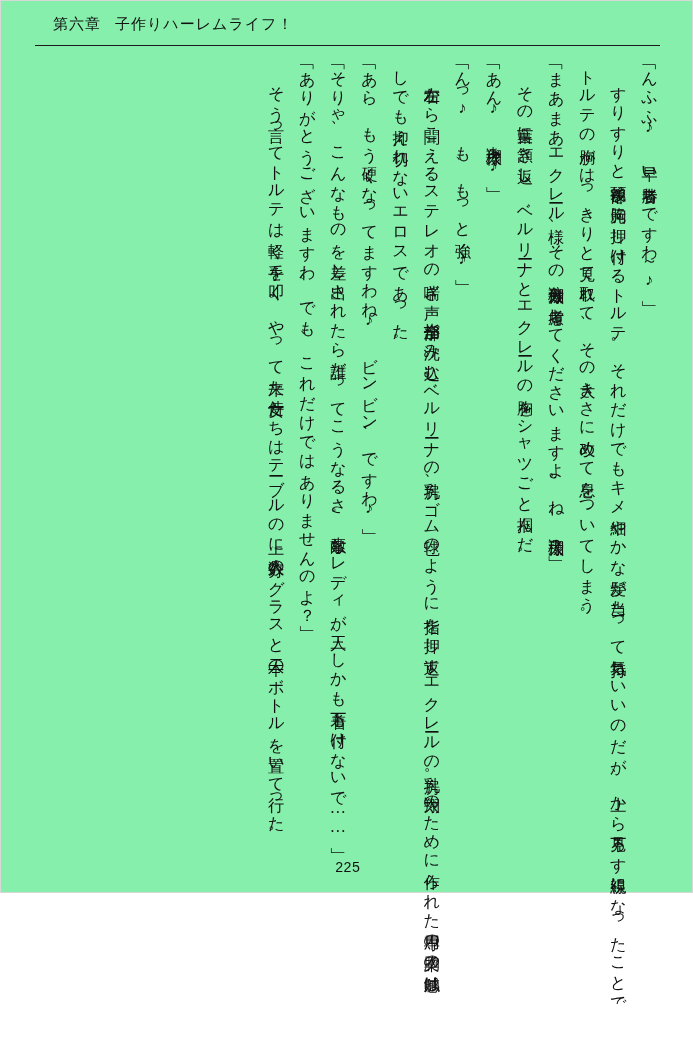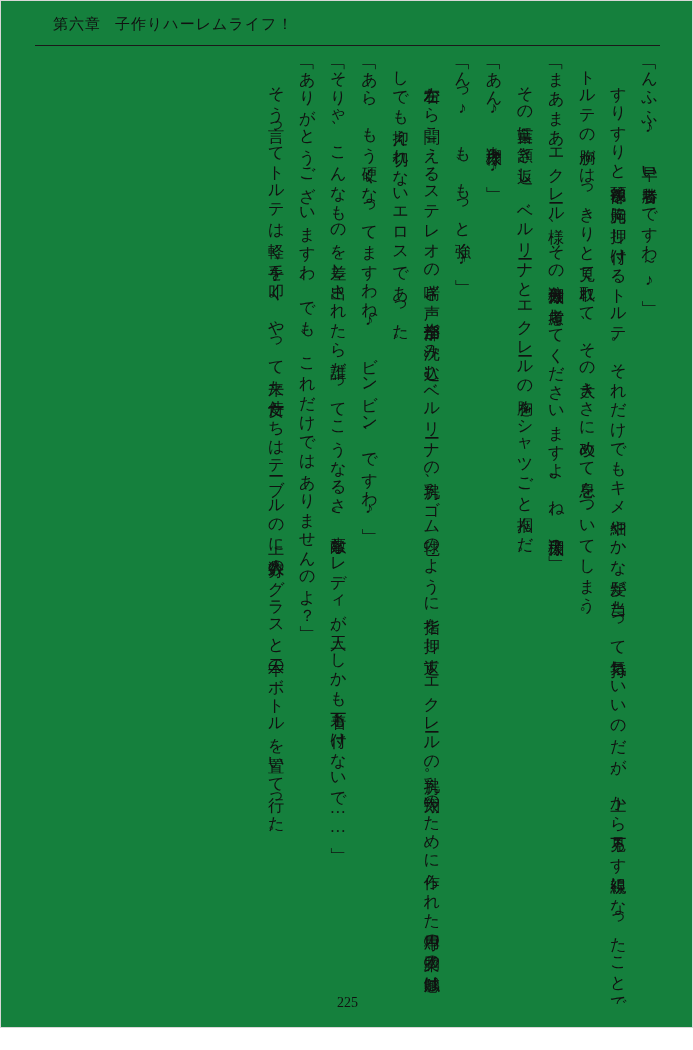--- a/index.html
+++ b/index.html
@@ -12,24 +12,24 @@
     height: 1050px;
     font-family: "Liberation Serif", "DejaVu Serif", serif;
     color: #111111;
     overflow: hidden;
     position: relative;
   }
   .page {
     position: absolute;
     left: 0; top: 0;
     width: 693px;
-    height: 1028px;
+    height: 893px;
     box-sizing: border-box;
     border: 1px solid #d8d8d8;
-    background: #15803d;
+    background: #86efac;
   }
   
   .header {
     position: absolute;
     top: 14px;
     left: 52px;
     font-size: 15px;
     letter-spacing: 1px;
     white-space: nowrap;
     color: #111;
@@ -71,21 +71,21 @@
     text-indent: 0;
   }
   .page-number {
     position: absolute;
     bottom: 16px;
     left: 0;
     width: 693px;
     text-align: center;
     font-size: 14px;
     color: #111;
-    font-family: Liberation Serif, serif;
+    font-family: Liberation Mono, monospace;
   }
 </style>
 </head>
 <body>
 
 <div class="page">
 
   <div class="header">
     <span class="chapter-num">第六章</span><span>子作りハーレムライフ！</span>
   </div>

